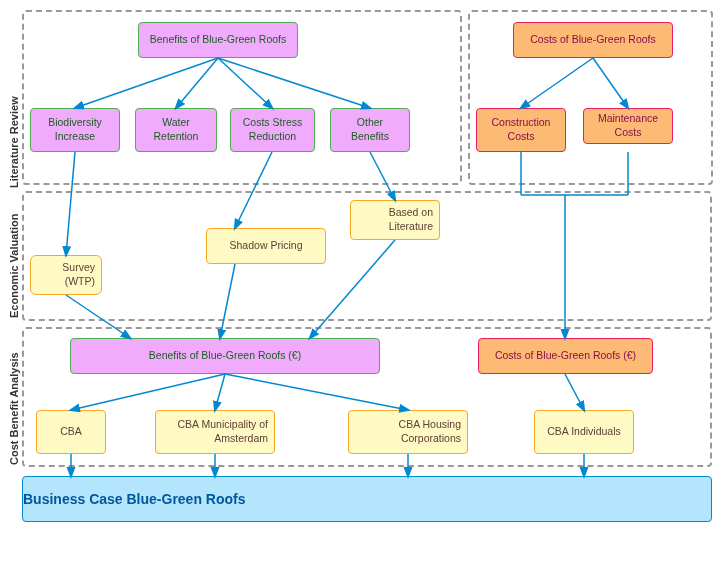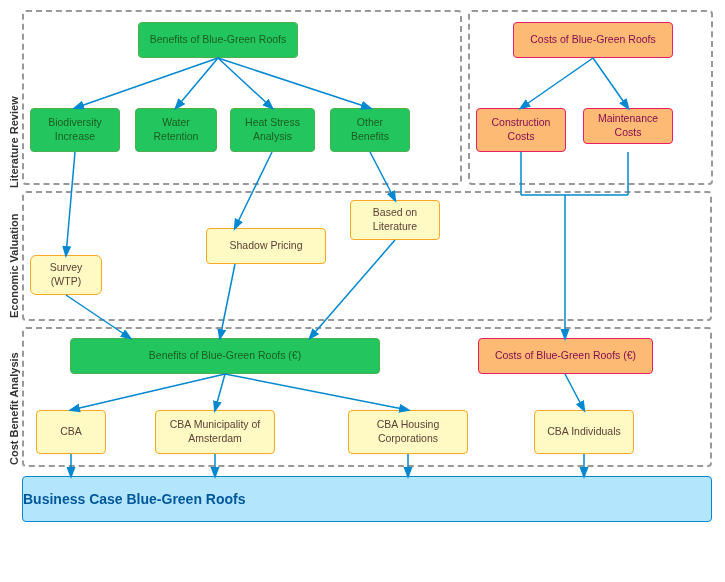--- a/index.html
+++ b/index.html
@@ -47,35 +47,36 @@
       display: flex;
       align-items: center;
       justify-content: center;
       text-align: center;
       font-size: 10.5px;
       padding: 4px 6px;
       line-height: 1.3;
     }
 
     .node-green {
-      background: #22c55e;
+      background: #f0abfc;
       border-color: #4caf50;
       color: #1b5e20;
     }
 
     .node-pink {
       background: #fdba74;
       border-color: #e91e63;
       color: #880e4f;
     }
 
     .node-yellow {
       background: #fff9c4;
       border-color: #f9a825;
       color: #5d4037;
+      text-align: right;
     }
 
     
     .arrows-svg {
       position: absolute;
       top: 0;
       left: 0;
       width: 100%;
       height: 100%;
       pointer-events: none;
@@ -119,21 +120,21 @@
 
   <div class="node node-green" style="left:30px; top:108px; width:90px; height:44px;">
     <span>Biodiversity Increase</span>
   </div>
 
   <div class="node node-green" style="left:135px; top:108px; width:82px; height:44px;">
     <span>Water Retention</span>
   </div>
 
   <div class="node node-green" style="left:230px; top:108px; width:85px; height:44px;">
-    <span>Heat Stress Analysis</span>
+    <span>Costs Stress Reduction</span>
   </div>
 
   <div class="node node-green" style="left:330px; top:108px; width:80px; height:44px;">
     <span>Other Benefits</span>
   </div>
 
   <div class="node node-pink" style="left:513px; top:22px; width:160px; height:36px;">
     <span>Costs of Blue-Green Roofs</span>
   </div>
 

